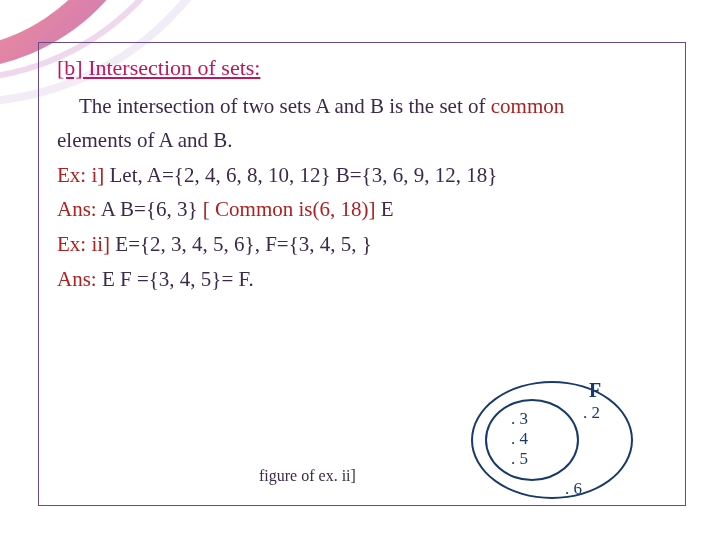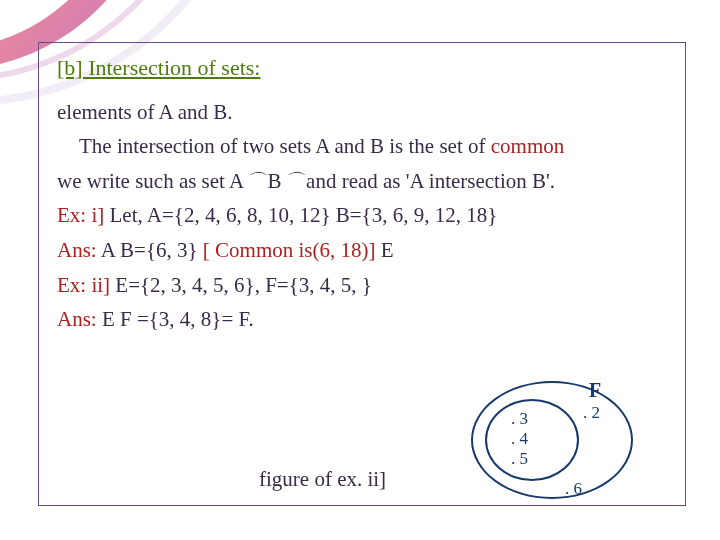--- a/index.html
+++ b/index.html
@@ -5,72 +5,65 @@
   html,body{margin:0;padding:0;width:720px;height:540px;overflow:hidden;font-family:Georgia,'Times New Roman',serif;background:#fff}
   .slide{position:relative;width:720px;height:540px;box-sizing:border-box}
   
   .curve{position:absolute;border-radius:50%;pointer-events:none}
   .curve.a{width:420px;height:420px;left:-260px;top:-350px;background:linear-gradient(135deg,#fde77a 0%,#f7c94b 40%,#e98aa0 75%,#c070c0 100%)}
   .curve.b{width:380px;height:380px;left:-250px;top:-330px;background:#fff}
   .curve.c{width:500px;height:500px;left:-300px;top:-430px;border:6px solid rgba(210,140,200,0.35);background:transparent}
   .curve.d{width:560px;height:560px;left:-320px;top:-470px;border:8px solid rgba(200,180,220,0.25);background:transparent}
   .content-box{position:absolute;left:38px;top:42px;right:34px;bottom:34px;border:1.5px solid #6a4b8a;padding:10px 18px 10px 18px;box-sizing:border-box}
   .line{color:#3b2a4a;font-size:21px;line-height:1.55;margin:2px 0}
-  .title{text-decoration:underline;color:#4d7c0f;font-size:22px;line-height:1.4;margin-bottom:12px}
+  .title{text-decoration:underline;color:#be185d;font-size:22px;line-height:1.4;margin-bottom:6px}
   .indent{padding-left:22px}
   .red{color:#b02020}
   .cap{font-size:20px;display:inline-block;width:14px;text-align:center}
-  .caption{position:absolute;left:220px;top:424px;font-size:21px;color:#3b2a4a}
+  .caption{position:absolute;left:220px;top:424px;font-size:16px;color:#3b2a4a}
   
   .venn{position:absolute;right:42px;top:332px;width:180px;height:150px}
   .ell{position:absolute;border:2.5px solid #173a6b;border-radius:50%;background:transparent}
   .ell.outer{left:8px;top:6px;width:158px;height:114px}
   .ell.inner{left:22px;top:24px;width:90px;height:78px}
   .vlabel{position:absolute;font-family:'Times New Roman',serif;font-weight:bold;color:#173a6b;font-size:20px}
   .vpt{position:absolute;font-family:'Times New Roman',serif;color:#173a6b;font-size:17px}
 </style>
 </head>
 <body>
 
 <div class="slide">
   <div class="curve d"></div>
   <div class="curve c"></div>
   <div class="curve a"></div>
   <div class="curve b"></div>
 
   <div class="content-box">
     <div class="title">[b] Intersection of sets:</div>
 
-    <div class="line">elements of A and B.</div>
     <div class="line indent">
       <span>   The intersection of two sets A and B is the set of </span><span class="red">common</span>
     </div>
+    <div class="line">elements of A and B.</div>
 
-    <div class="line">
-      <span> we write such as set A </span>
-      <span class="cap">⌒</span>
-      <span>B</span>
-      <span class="cap">⌒</span>
-      <span> and read as 'A intersection B'.</span>
-    </div>
 
     <div class="line">
       <span class="red">Ex: i]</span><span> Let,    A={2, 4, 6, 8, 10, 12}  B={3, 6, 9, 12, 18}</span>
     </div>
 
     <div class="line">
       <span class="red">Ans:</span><span>  A   B={6, 3} </span><span class="red">[ Common is(6, 18)]</span><span>    E</span>
     </div>
 
     <div class="line">
       <span class="red">Ex: ii]</span><span> E={2, 3, 4, 5, 6},  F={3, 4, 5, }</span>
     </div>
 
     <div class="line">
-      <span class="red">Ans:</span><span> E    F ={3, 4, 8}= F.</span>
+      <span class="red">Ans:</span><span> E    F ={3, 4, 5}= F.</span>
     </div>
 
     <div class="caption">figure of ex. ii]</div>
 
     <div class="venn">
       <div class="ell outer"></div>
       <div class="ell inner"></div>
       <div class="vlabel" style="left:126px;top:4px">F</div>
       <div class="vpt" style="left:48px;top:34px">. 3</div>
       <div class="vpt" style="left:48px;top:54px">. 4</div>

